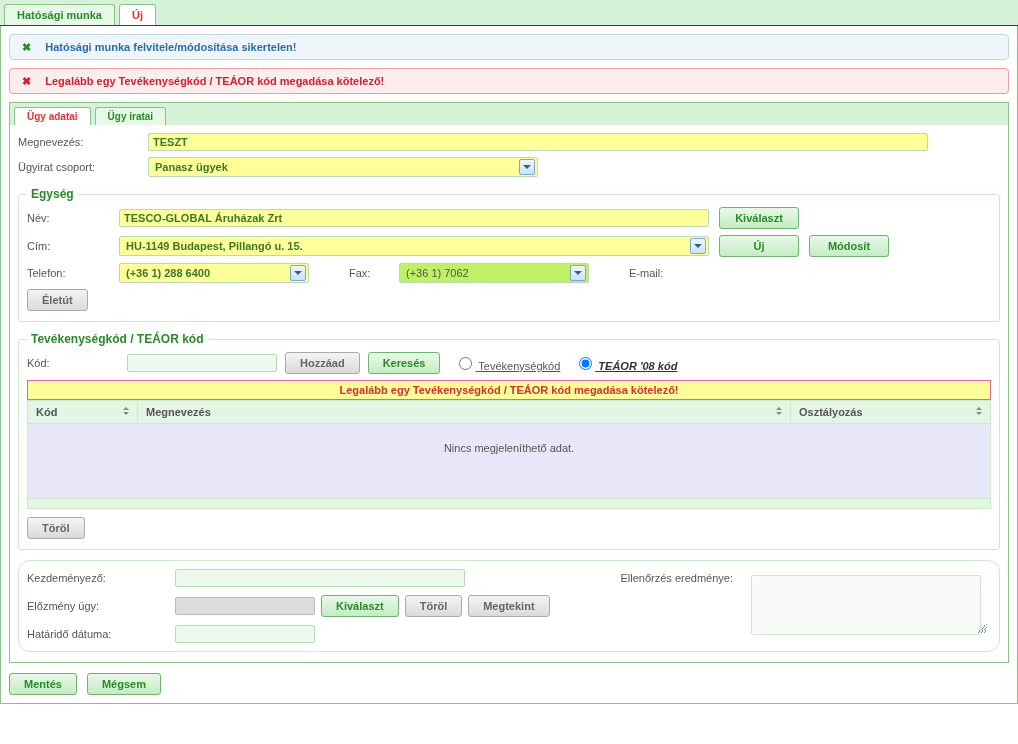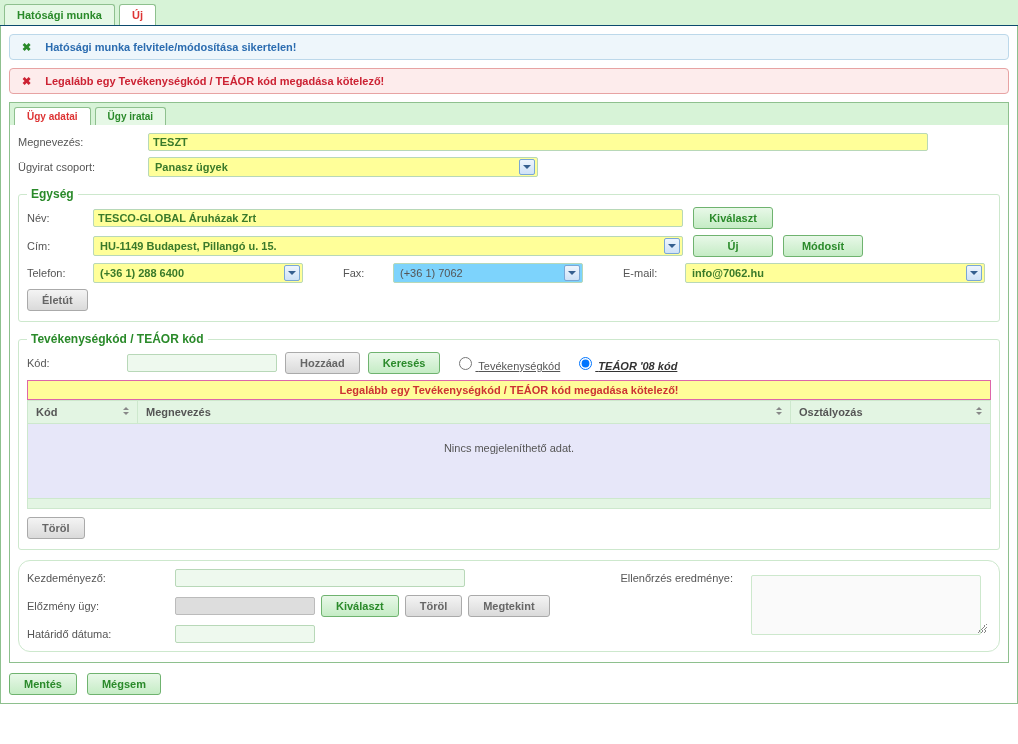--- a/index.html
+++ b/index.html
@@ -85,21 +85,21 @@
   .inner-tab.active { background:#fff; color:#d33;}
   .inner-panel {
     border:1px solid #8ec08e;
     border-top:none;
     padding:8px 8px 10px 8px;
   }
   .form-row {
     display:flex; align-items:center; margin-bottom:6px;
   }
   .lbl { width:130px; color:#555; }
-  .lbl-small { width:66px; color:#555;}
+  .lbl-small { width:92px; color:#555;}
   input.field, select.field, .combo {
     font-family:inherit; font-size:11px;
     padding:2px 4px;
     border:1px solid #b8d8b8;
     border-radius:2px;
     background:#ffff99;
     color:#3a7a2a;
     font-weight:bold;
   }
   .combo {
@@ -107,21 +107,21 @@
     padding:2px 2px 2px 6px; height:20px;
   }
   .combo-arrow {
     width:16px;height:16px;
     display:inline-flex;align-items:center;justify-content:center;
     border:1px solid #7aa7d6; border-radius:2px;
     background:linear-gradient(#eef5fd,#cfe2f7);
     flex:0 0 16px;
   }
   .combo-arrow::after{content:"";border:4px solid transparent;border-top-color:#355f8f;margin-top:3px;}
-  .field-plain { background:#7dd3fc; color:#555; font-weight:normal;}
+  .field-plain { background:#bef264; color:#555; font-weight:normal;}
   fieldset {
     border:1px solid #cde8cd; border-radius:3px;
     margin:10px 0 0 0; padding:6px 8px 10px 8px;
   }
   legend { color:#2a8a2a; font-weight:bold; padding:0 4px; font-size:12px;}
   .btn {
     display:inline-flex;align-items:center;justify-content:center;
     height:22px; padding:0 14px;
     border:1px solid #6fb36f; border-radius:3px;
     background:linear-gradient(#e8f8e8,#c5ecc5);
@@ -232,36 +232,32 @@
           <span class="combo-arrow"></span>
         </div>
         <span style="width:10px"></span>
         <span class="btn" style="width:80px">Új</span>
         <span style="width:10px"></span>
         <span class="btn" style="width:80px">Módosít</span>
       </div>
 
       <div class="form-row">
         <span class="lbl-small">Telefon:</span>
-        <div class="combo" style="width:210px">
+        <div class="combo" style="width:190px">
           <span>(+36 1) 288 6400</span>
           <span class="combo-arrow"></span>
         </div>
         <span style="width:40px"></span>
         <span style="width:50px">Fax:</span>
         <div class="combo field-plain" style="width:190px">
           <span>(+36 1) 7062</span>
           <span class="combo-arrow"></span>
         </div>
         <span style="width:40px"></span>
         <span style="width:62px">E-mail:</span>
-        <div class="combo" style="width:300px">
-          <span>info@7062.hu</span>
-          <span class="combo-arrow"></span>
-        </div>
       </div>
 
       <div style="margin-top:6px">
         <span class="btn btn-gray">Életút</span>
       </div>
     </fieldset>
 
     <fieldset>
       <legend>Tevékenységkód / TEÁOR kód</legend>
 

